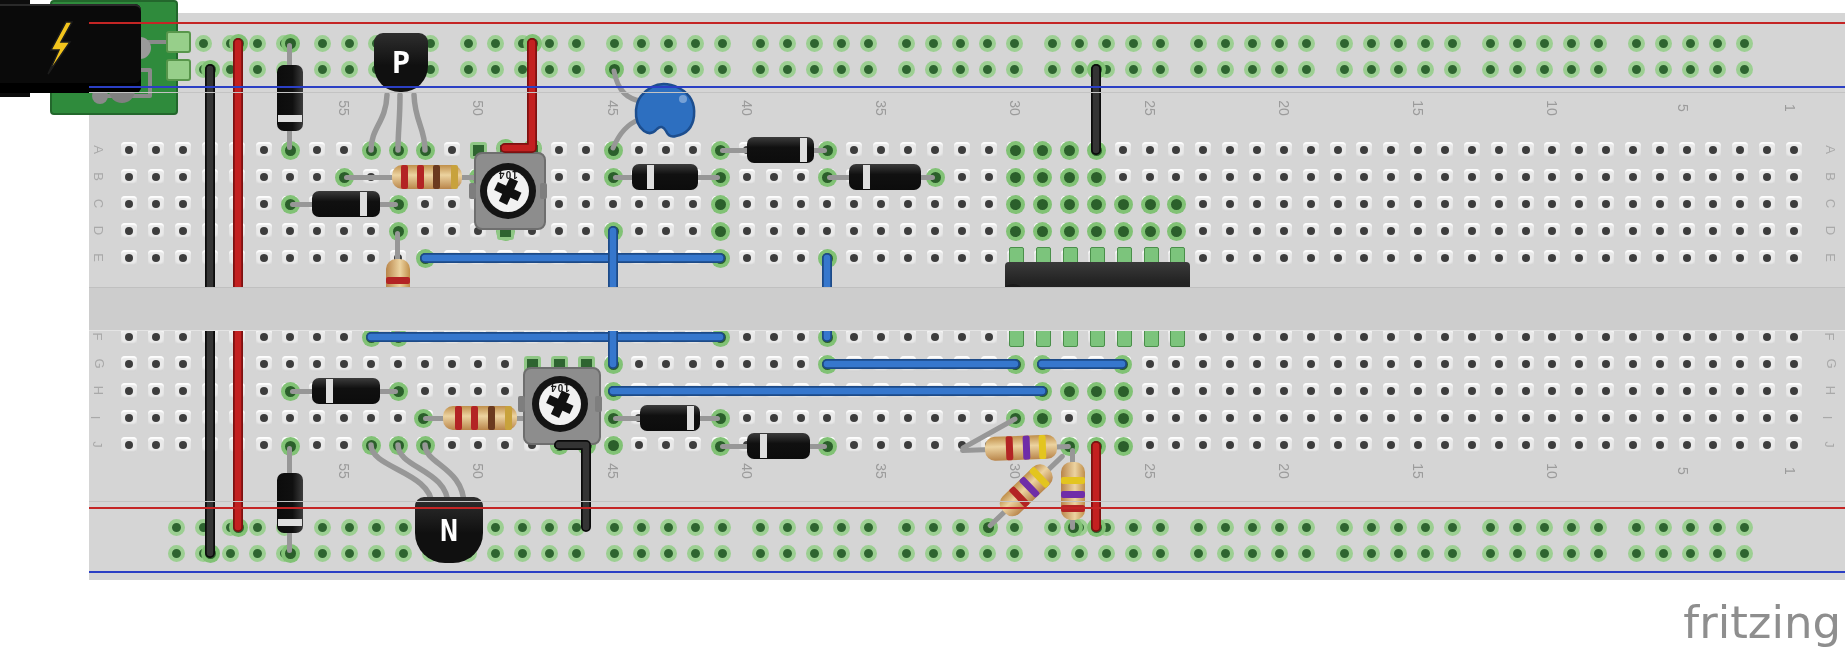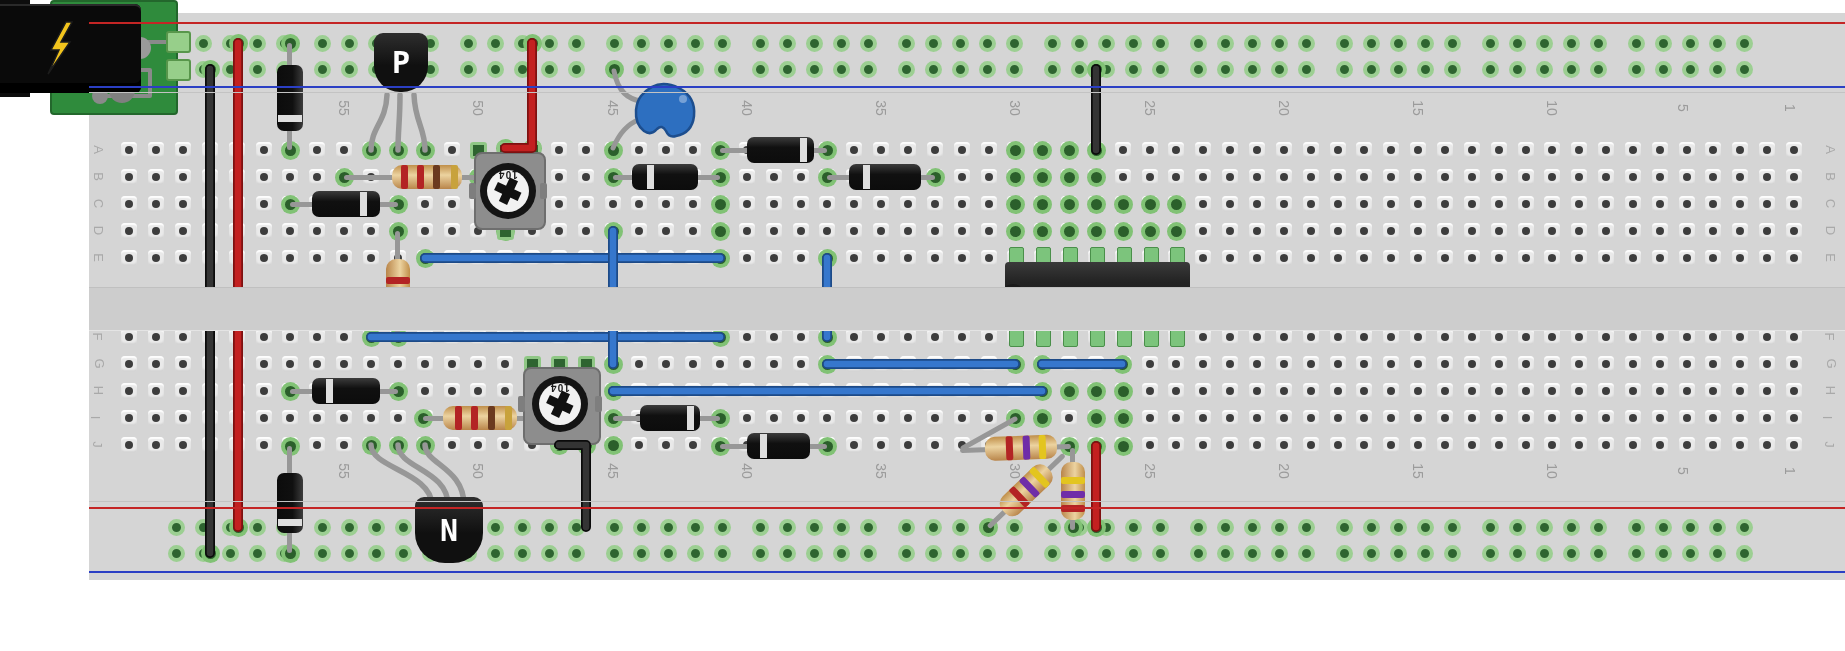--- a/index.html
+++ b/index.html
@@ -2498,20 +2498,21 @@
       <div class="abs" style="left: 129px; top: 37px; width: 22px; height: 22px; border-radius: 50%; background: rgb(154, 154, 154);"></div>
       <div class="abs" style="left: 109px; top: 77px; width: 26px; height: 26px; border-radius: 50%; background: rgb(127, 127, 127);"></div>
       <div class="abs" style="left: 166px; top: 31px; width: 25px; height: 22px; background: rgb(151, 207, 138); border: 2px solid rgb(88, 150, 75); border-radius: 3px; box-sizing: border-box;"></div>
       <div class="abs" style="left: 166px; top: 59px; width: 25px; height: 22px; background: rgb(151, 207, 138); border: 2px solid rgb(88, 150, 75); border-radius: 3px; box-sizing: border-box;"></div>
       <div class="abs" style="left: 0px; top: 0px; width: 30px; height: 97px; background: rgb(13, 13, 13);"></div>
       <div class="abs" style="left: 0px; top: 4px; width: 141px; height: 89px; background: rgb(10, 10, 10); border-radius: 0px 6px 6px 0px; box-shadow: rgb(0, 0, 0) 0px -10px 0px inset, rgb(42, 42, 42) 0px 2px 0px inset;"></div>
       <svg class="layer" width="260" height="130">
         <path d="M66 22 L51 50 L59 50 L48 74 L70 42 L61 42 L72 22 Z" fill="#f2c41d" stroke="#1c1c1c" stroke-width="1.5"></path>
       </svg>
     </div>
+  <div class="logo" style="right: 4px; top: 596px; color: rgb(142, 142, 142);">fritzing</div>
 <div class="abs" style="left: 89px; top: 287px; width: 1756px; height: 42px; background: rgb(205, 205, 205); border-top: 1px solid rgb(192, 192, 192); border-bottom: 1px solid rgb(228, 228, 228);"></div>
     <div class="abs" style="left: 89px; top: 92px; width: 1756px; height: 1px; background: rgb(195, 195, 195);"></div>
     <div class="abs" style="left: 89px; top: 501px; width: 1756px; height: 1px; background: rgb(195, 195, 195);"></div>
     <div class="abs" style="left: 89px; top: 22px; width: 1756px; height: 2px; background: rgb(196, 37, 37);"></div>
     <div class="abs" style="left: 89px; top: 86px; width: 1756px; height: 2px; background: rgb(43, 63, 196);"></div>
     <div class="abs" style="left: 89px; top: 507px; width: 1756px; height: 2px; background: rgb(196, 37, 37);"></div>
     <div class="abs" style="left: 89px; top: 571px; width: 1756px; height: 2px; background: rgb(43, 63, 196);"></div>
   </div>
 
 </body></html>

